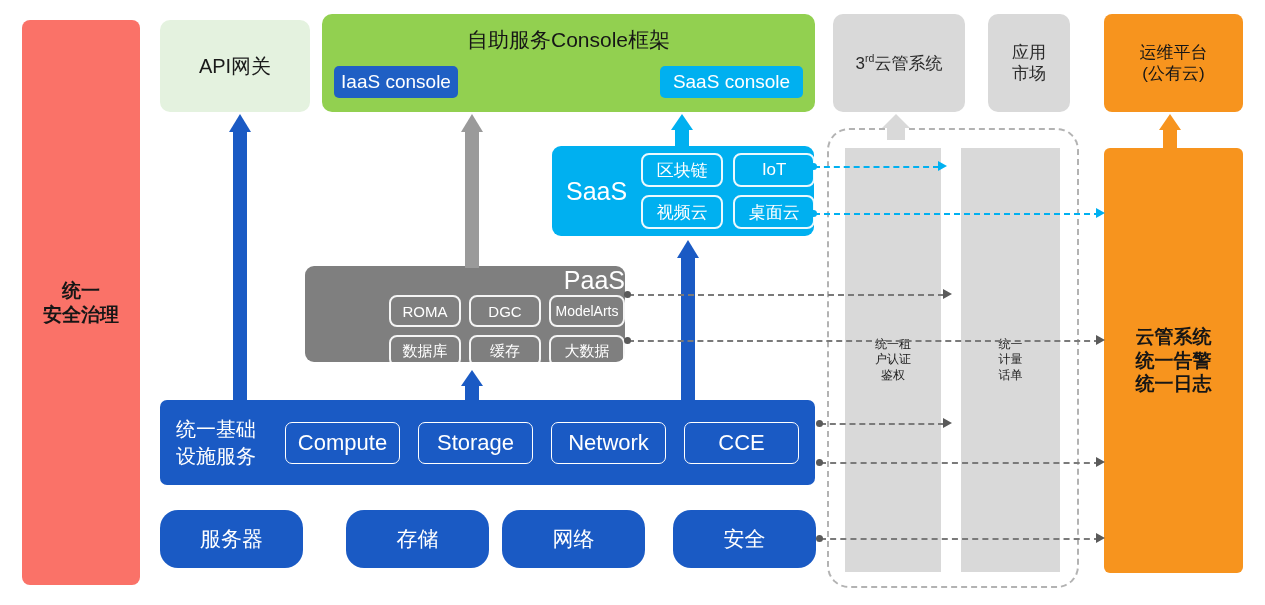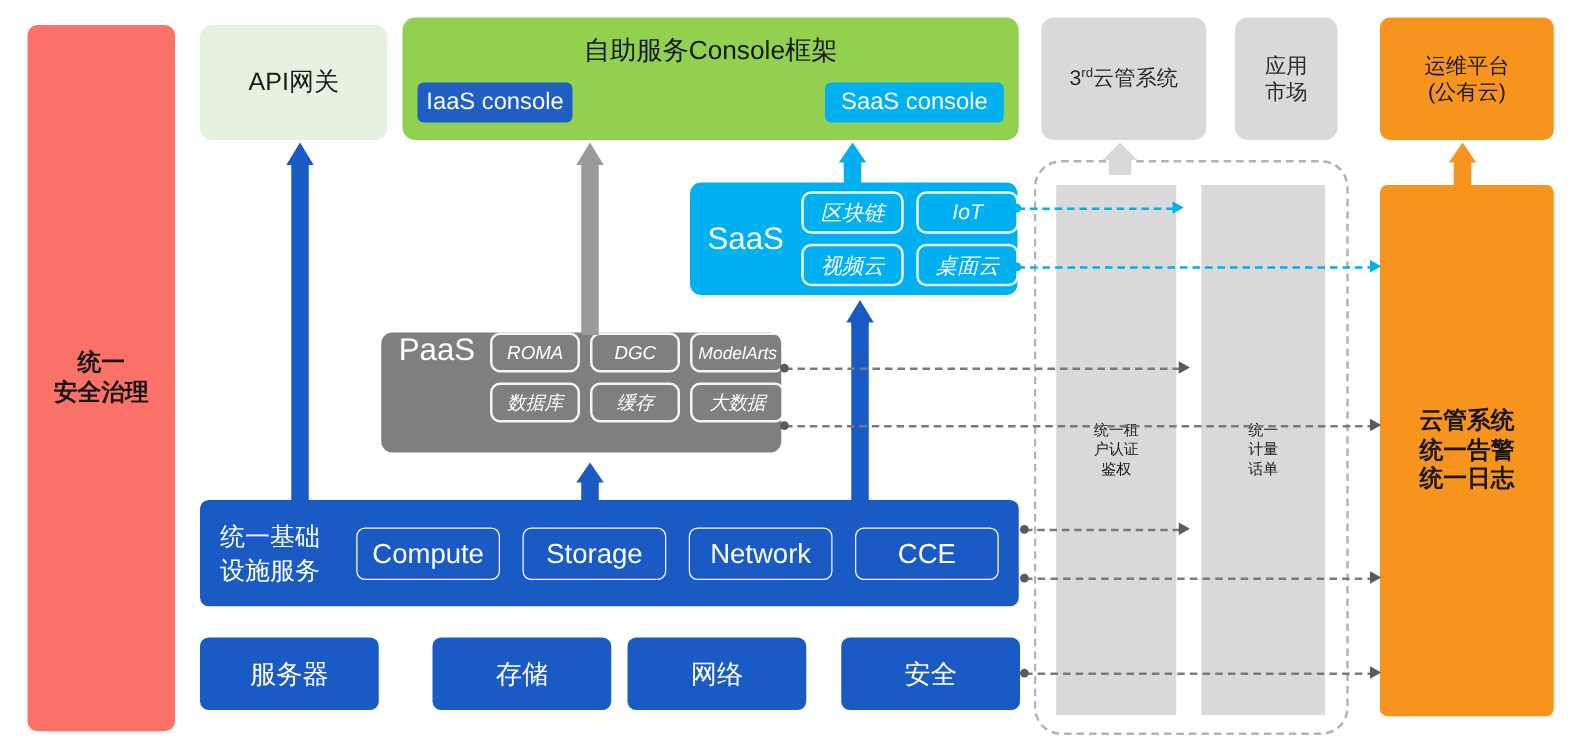--- a/index.html
+++ b/index.html
@@ -24,24 +24,24 @@
   .chip-saas{background:#00b0f0;}
 
   
   .saas-block{background:#00b0f0;border-radius:9px;}
   .paas-block{background:#7f7f7f;border-radius:9px;}
   .iaas-block{background:#1a5ac4;border-radius:7px;}
   .layer-label{color:#ffffff;font-size:25px;}
   .layer-label-cn{color:#ffffff;font-size:20px;}
 
   .tag{border:2px solid rgba(255,255,255,.92);border-radius:8px;color:#fff;
-       display:flex;align-items:center;justify-content:center;font-size:17px;background:transparent;font-style:italic;}
+       display:flex;align-items:center;justify-content:center;font-size:17px;background:transparent;}
   .tag-iaas{border:1.5px solid #ffffff;border-radius:7px;color:#fff;font-size:22px;
             display:flex;align-items:center;justify-content:center;}
-  .hw{background:#1a5ac4;border-radius:7px;color:#fff;font-size:21px;
+  .hw{background:#1a5ac4;border-radius:18px;color:#fff;font-size:21px;
       display:flex;align-items:center;justify-content:center;}
 
   
   .dashed-box{border:2.5px dashed #b3b3b3;border-radius:22px;}
   .gray-col{background:#d9d9d9;}
   .col-text{color:#1a1a1a;font-size:12px;line-height:1.3;text-align:center;}
 
   
   .arrow-up{position:absolute;}
   .arrow-up .shaft{position:absolute;left:50%;transform:translateX(-50%);}
@@ -133,21 +133,21 @@
       </div>
       <div style="display:flex;gap:10px;">
         <div class="tag" style="width:78px;height:30px;">视频云</div>
         <div class="tag" style="width:78px;height:30px;">桌面云</div>
       </div>
     </div>
   </div>
 </div>
 
 <div class="abs paas-block" style="left:305px;top:266px;width:320px;height:96px;">
-  <div style="display:flex;align-items:flex-start;height:100%;padding-left:14px;">
+  <div style="display:flex;align-items:flex-end;height:100%;padding-left:14px;flex-direction:column;">
     <div class="layer-label">PaaS</div>
     <div style="margin-left:12px;">
       <div style="display:flex;gap:8px;margin-bottom:8px;">
         <div class="tag" style="width:68px;height:28px;font-size:15px;">ROMA</div>
         <div class="tag" style="width:68px;height:28px;font-size:15px;">DGC</div>
         <div class="tag" style="width:72px;height:28px;font-size:14px;">ModelArts</div>
       </div>
       <div style="display:flex;gap:8px;">
         <div class="tag" style="width:68px;height:28px;font-size:15px;">数据库</div>
         <div class="tag" style="width:68px;height:28px;font-size:15px;">缓存</div>

